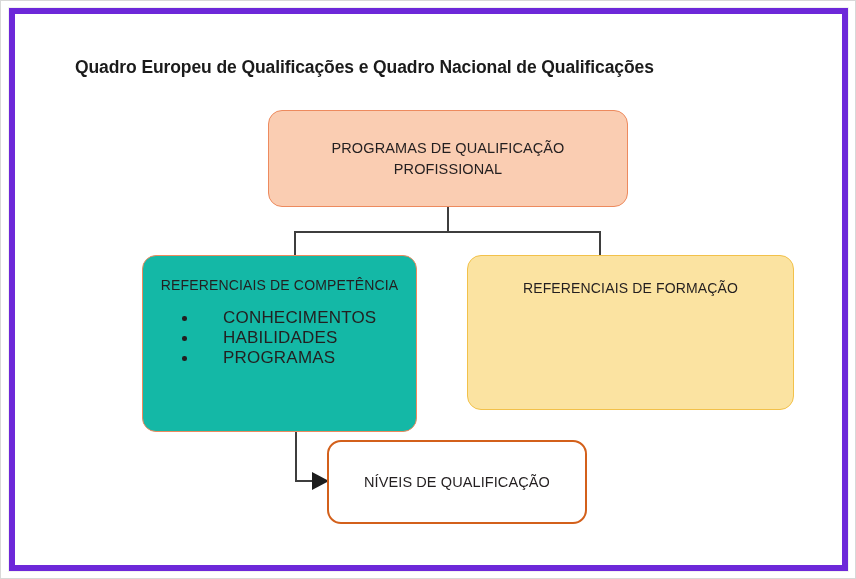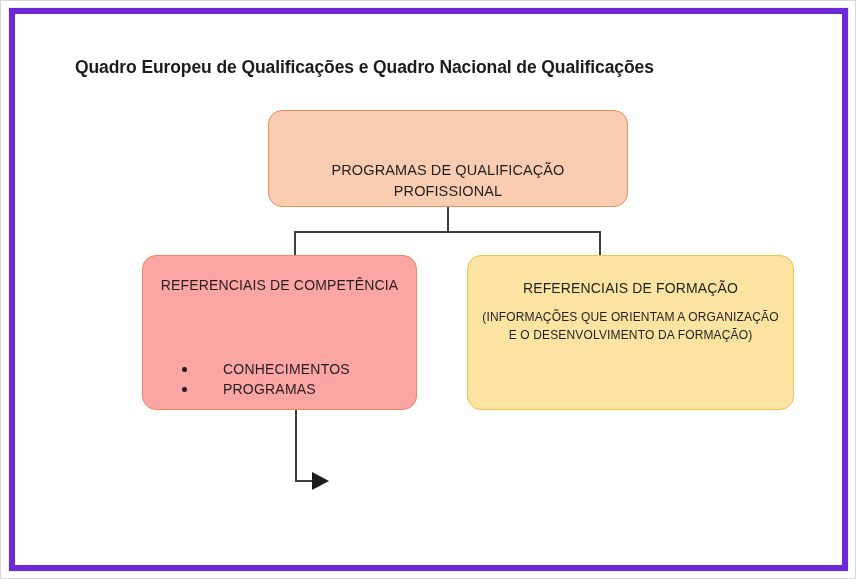--- a/index.html
+++ b/index.html
@@ -52,21 +52,21 @@
   }
 
   
   .node {
     position: absolute;
     box-sizing: border-box;
     border-radius: 14px;
     display: flex;
     flex-direction: column;
     align-items: center;
-    justify-content: flex-end;
+    justify-content: center;
     text-align: center;
     color: #231f20;
   }
 
   
   #node-programas {
     left: 253px;
     top: 96px;
     width: 360px;
     height: 97px;
@@ -78,42 +78,42 @@
     font-size: 14.5px;
     line-height: 21px;
     letter-spacing: 0.1px;
   }
 
   
   #node-competencia {
     left: 127px;
     top: 241px;
     width: 275px;
-    height: 155px;
-    background: #fca5a5;
+    height: 177px;
+    background: #14b8a6;
     border: 1.6px solid #ED8A5E;
     padding: 8px 10px 10px 10px;
-    justify-content: space-between;
+    justify-content: flex-start;
   }
   #node-competencia .node-title {
     font-size: 14px;
     line-height: 21px;
     letter-spacing: 0.15px;
     margin-top: 11px;
   }
   .bullet-list {
     list-style: none;
     margin: 12px 0 0 0;
     padding: 0;
     width: 100%;
     text-align: left;
   }
   .bullet-list li {
     position: relative;
-    font-size: 14px;
+    font-size: 17px;
     line-height: 20px;
     letter-spacing: 0.2px;
     padding-left: 70px;
   }
   .bullet-list li .bullet-dot {
     position: absolute;
     left: 29px;
     top: 8px;
     width: 4.5px;
     height: 4.5px;
@@ -240,25 +240,31 @@
 
     <div class="node" id="node-competencia">
       <div class="node-title">REFERENCIAIS DE COMPETÊNCIA</div>
       <ul class="bullet-list">
         <li>
           <span class="bullet-dot"></span>
           <span>CONHECIMENTOS</span>
         </li>
         <li>
           <span class="bullet-dot"></span>
+          <span>HABILIDADES</span>
+        </li>
+        <li>
+          <span class="bullet-dot"></span>
           <span>PROGRAMAS</span>
         </li>
       </ul>
     </div>
 
     <div class="node" id="node-formacao">
       <div class="node-title">REFERENCIAIS DE FORMAÇÃO</div>
-      <div class="node-sub">(INFORMAÇÕES QUE ORIENTAM A ORGANIZAÇÃO E O DESENVOLVIMENTO DA FORMAÇÃO)</div>
-    </div>
-
+    </div>
+
+    <div class="node" id="node-niveis">
+      <div class="node-title">NÍVEIS DE QUALIFICAÇÃO</div>
+    </div>
 
   </div>
 </div>
 
 </body></html>

